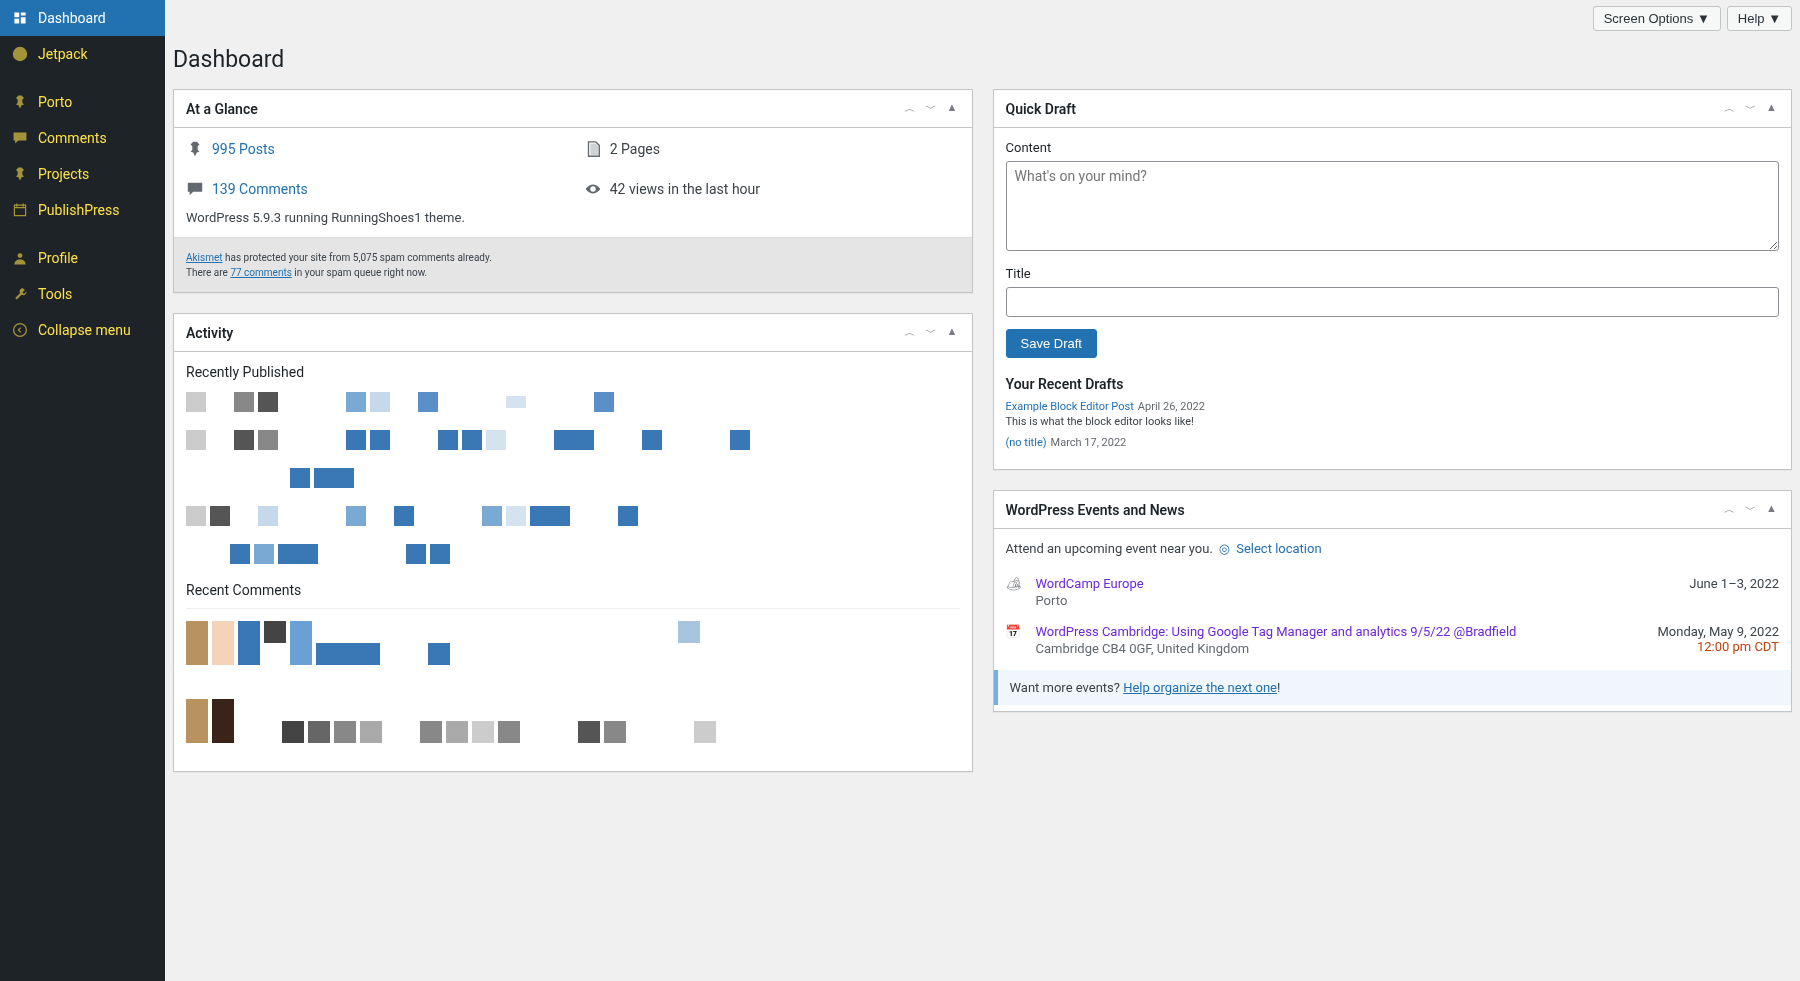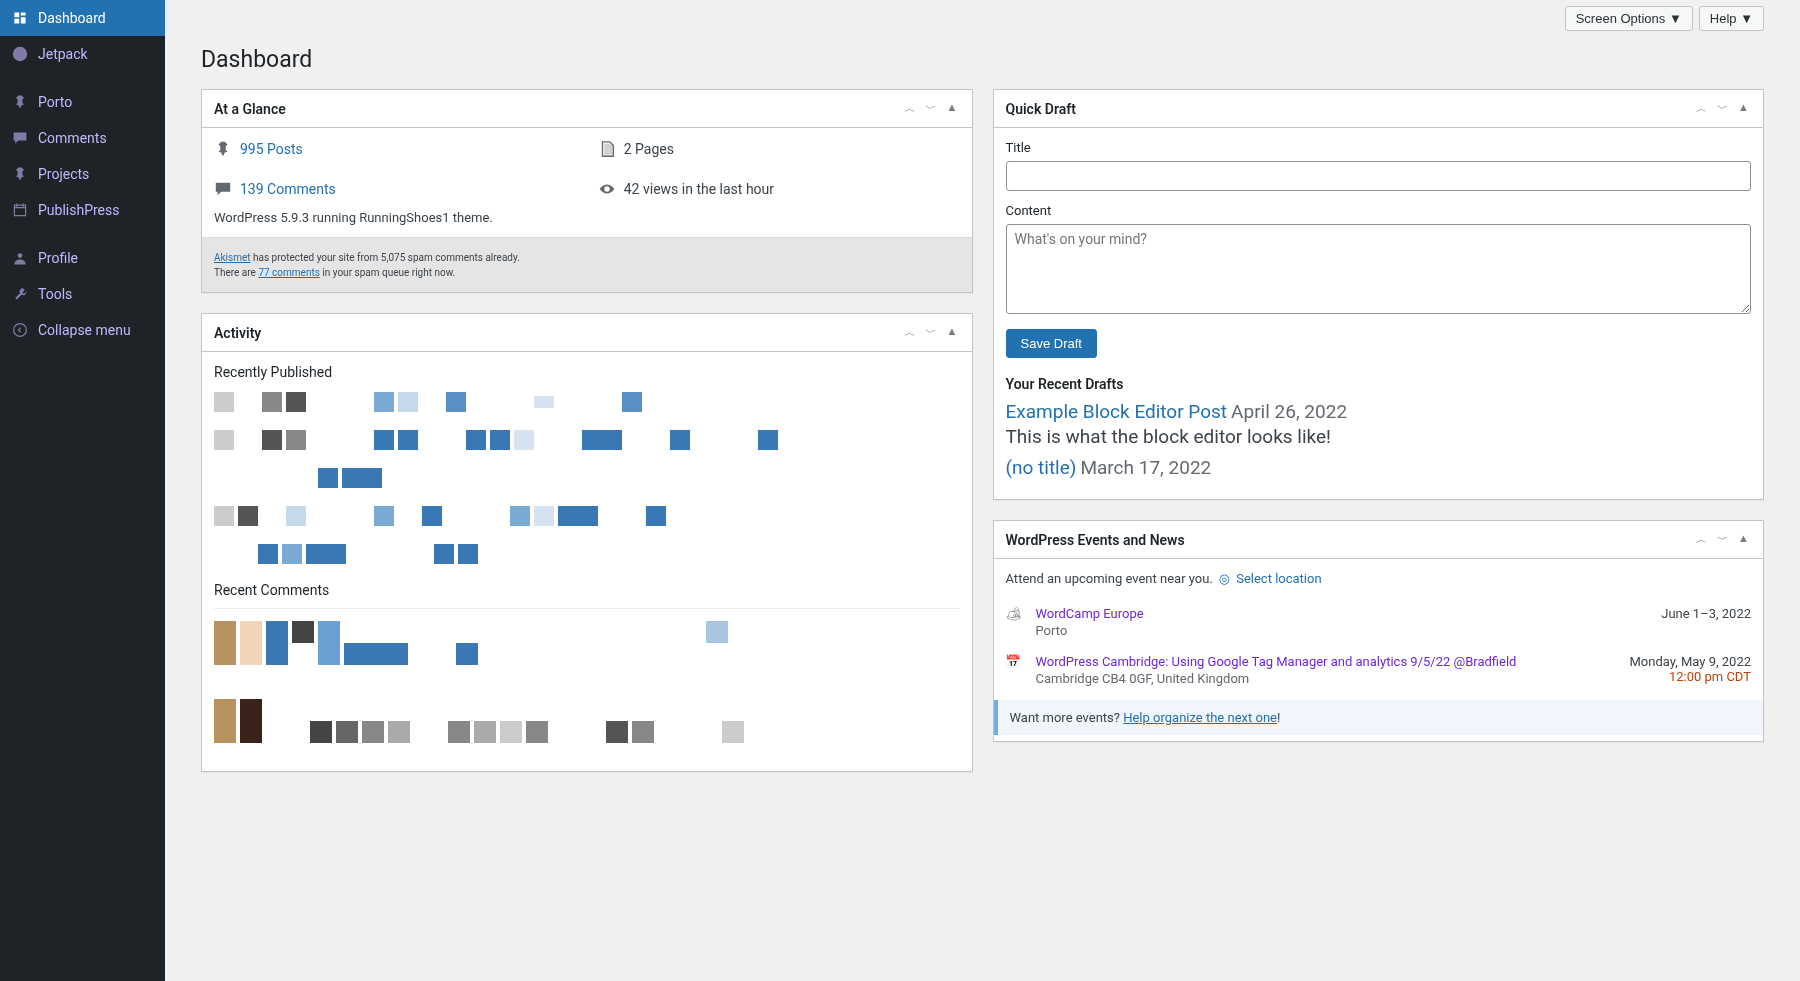--- a/index.html
+++ b/index.html
@@ -1,24 +1,24 @@
 <!DOCTYPE html>
 <html><head>
 <meta charset="utf-8">
 <style>
 * { margin: 0; padding: 0; box-sizing: border-box; }
 body { font-family: -apple-system, BlinkMacSystemFont, "Segoe UI", Roboto, sans-serif; background: #f0f0f1; font-size: 13px; color: #3c434a; }
 .wrap { display: flex; min-height: 100vh; }
 .sidebar { width: 165px; background: #1d2327; color: #fff; flex-shrink: 0; }
-.sidebar-item { display: flex; align-items: center; padding: 8px 10px; color: #c4b5fd; font-size: 14px; cursor: pointer; position: relative; }
+.sidebar-item { display: flex; align-items: center; padding: 8px 10px; color: #fde047; font-size: 14px; cursor: pointer; position: relative; }
 .sidebar-item.active { background: #2271b1; color: #fff; }
 .sidebar-item.active::after { content: ""; position: absolute; right: -8px; top: 50%; margin-top: -8px; border: 8px solid transparent; border-right-color: #f0f0f1; }
 .sidebar-item .icon { width: 20px; height: 20px; margin-right: 8px; display: inline-flex; align-items: center; justify-content: center; opacity: 0.6; }
 .sidebar-item.active .icon { opacity: 1; }
-.main { flex: 1; padding: 0 36px 20px; }
+.main { flex: 1; padding: 0 8px 20px; }
 .topbar { display: flex; justify-content: flex-end; padding: 6px 0; gap: 6px; }
 .topbar button { background: #f6f7f7; border: 1px solid #c3c4c7; padding: 4px 10px; font-size: 13px; border-radius: 3px; cursor: pointer; color: #2c3338; }
 .page-title { font-size: 23px; font-weight: 400; color: #1d2327; padding: 9px 0 4px; margin-bottom: 12px; }
 .cols { display: flex; gap: 20px; }
 .col { flex: 1; display: flex; flex-direction: column; gap: 20px; }
 .postbox { background: #fff; border: 1px solid #c3c4c7; box-shadow: 0 1px 1px rgba(0,0,0,.04); }
 .postbox-header { display: flex; justify-content: space-between; align-items: center; border-bottom: 1px solid #c3c4c7; padding: 0 12px; height: 38px; }
 .postbox-header h2 { font-size: 14px; font-weight: 600; color: #1d2327; }
 .postbox-actions { display: flex; gap: 6px; }
 .postbox-actions span { cursor: pointer; color: #787c82; padding: 2px; }
@@ -32,21 +32,21 @@
 .section-h { font-size: 14px; font-weight: 400; color: #1d2327; margin-bottom: 10px; }
 .blur-rows { display: flex; flex-direction: column; gap: 14px; margin-bottom: 16px; }
 .blur-row { display: flex; gap: 4px; height: 24px; align-items: center; }
 .bsq { display: inline-block; height: 20px; }
 .form-row { margin-bottom: 12px; }
 .form-row label { display: block; margin-bottom: 6px; font-size: 13px; color: #1d2327; }
 .form-row input[type="text"], .form-row textarea { width: 100%; padding: 6px 8px; border: 1px solid #8c8f94; border-radius: 3px; font-size: 14px; background: #fff; }
 .form-row textarea { height: 90px; resize: vertical; font-family: inherit; }
 .btn-primary { background: #2271b1; color: #fff; border: 1px solid #2271b1; padding: 6px 14px; font-size: 13px; border-radius: 3px; cursor: pointer; }
 .drafts-h { font-size: 14px; font-weight: 600; color: #1d2327; margin: 18px 0 8px; }
-.draft-item { font-size: 19px; margin-bottom: 8px; }
+.draft-item { font-size: 11px; margin-bottom: 8px; }
 .draft-item a { color: #2271b1; text-decoration: none; }
 .draft-item .date { color: #646970; margin-left: 4px; }
 .draft-item .excerpt { color: #3c434a; margin-top: 2px; }
 .events-intro { padding: 12px; font-size: 13px; display: flex; align-items: center; gap: 6px; }
 .events-intro a { color: #2271b1; text-decoration: none; }
 .event-list { padding: 0 12px; }
 .event { display: flex; gap: 10px; padding: 8px 0; }
 .event-icon { width: 20px; flex-shrink: 0; color: #646970; }
 .event-body { flex: 1; display: flex; justify-content: space-between; gap: 12px; }
 .event-left a { color: #6d28d9; text-decoration: none; font-weight: 400; }
@@ -330,26 +330,26 @@
           <div class="postbox-header">
             <h2>Quick Draft</h2>
             <div class="postbox-actions">
               <span class="chev">︿</span>
               <span class="chev">﹀</span>
               <span class="chev">▲</span>
             </div>
           </div>
           <div class="inside">
             <div class="form-row">
+              <label>Content</label>
+              <textarea placeholder="What's on your mind?" style=""></textarea>
+            </div>
+            <div class="form-row">
               <label>Title</label>
               <input type="text" style="">
-            </div>
-            <div class="form-row">
-              <label>Content</label>
-              <textarea placeholder="What's on your mind?" style=""></textarea>
             </div>
             <button class="btn-primary">Save Draft</button>
             <h3 class="drafts-h">Your Recent Drafts</h3>
             <div class="draft-item">
               <a href="#">Example Block Editor Post</a><span class="date">April 26, 2022</span>
               <div class="excerpt">This is what the block editor looks like!</div>
             </div>
             <div class="draft-item">
               <a href="#">(no title)</a><span class="date">March 17, 2022</span>
             </div>

